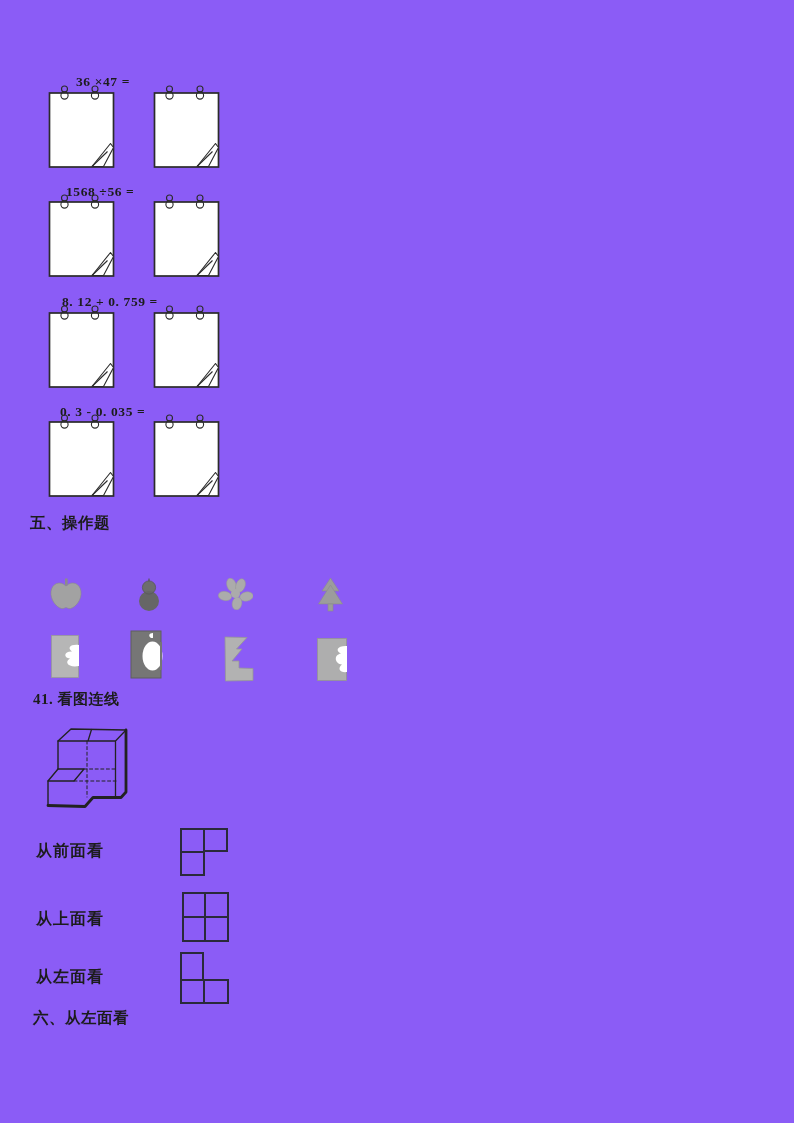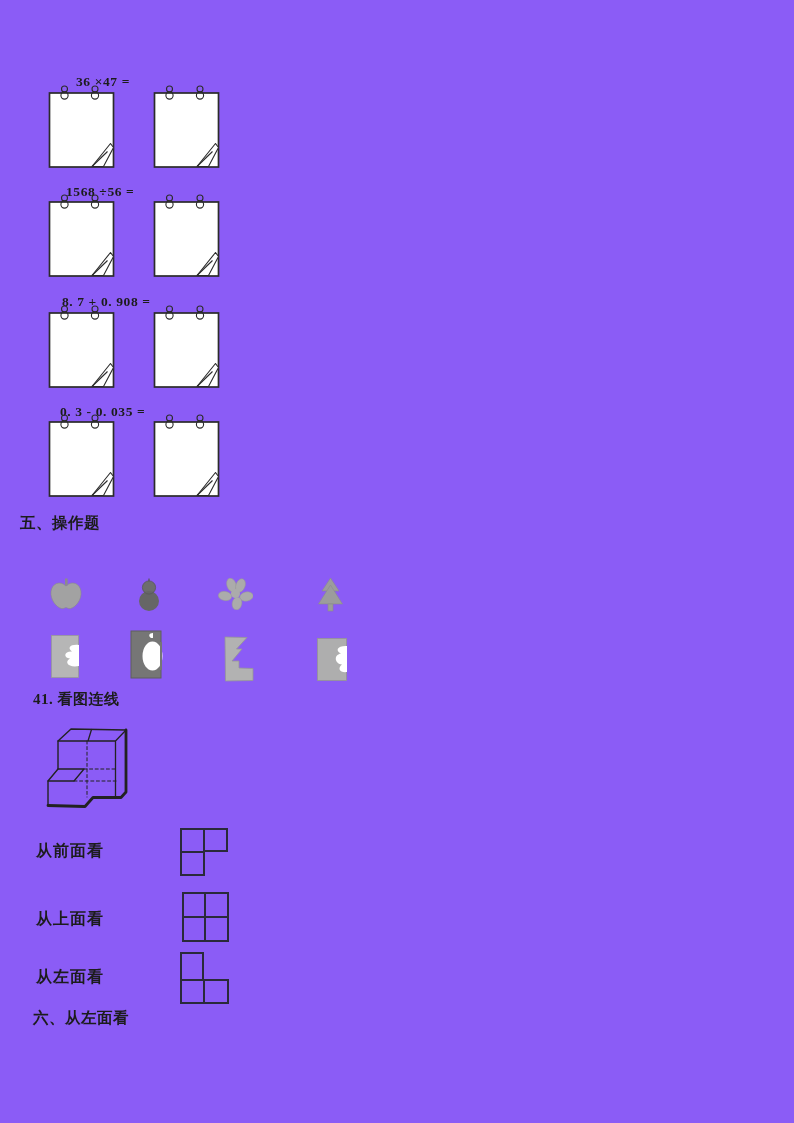--- a/index.html
+++ b/index.html
@@ -13,21 +13,21 @@
   .pads{display:flex; gap:37px;}
   .heading{font-size:15.5px; font-weight:700; letter-spacing:.5px; white-space:nowrap;}
   .qtext{font-size:15px; font-weight:600; letter-spacing:.5px; white-space:nowrap;}
   .view-label{font-size:16px; font-weight:700; letter-spacing:1px; white-space:nowrap;}
   svg{display:block;}
   
   .lbl1{left:76px; top:74px;}  .row1{left:48px; top:85px;}
   .lbl2{left:66px; top:184px;text-align:right;} .row2{left:48px; top:194px;}
   .lbl3{left:62px; top:294px;} .row3{left:48px; top:305px;}
   .lbl4{left:60px; top:404px;} .row4{left:48px; top:414px;}
-  .sec5{left:20px; top:513px;}
+  .sec5{left:30px; top:513px;}
   .q25{left:30px; top:539px;}
   .shape-apple{left:47px;  top:575px;}
   .shape-gourd{left:133px; top:575px;}
   .shape-flower{left:218px;top:578px;}
   .shape-tree{left:314px;  top:576px;}
   .paper1{left:51px;  top:635px;}
   .paper2{left:130px; top:630px;}
   .paper3{left:224px; top:636px;}
   .paper4{left:317px; top:638px;}
   .q26{left:33px; top:690px;}
@@ -69,21 +69,21 @@
   <div class="abs calc-label lbl2">1568 ÷56 =</div>
   <div class="abs pads row2">
     <svg class="notepad" width="68" height="88" viewBox="0 0 68 88">
         <use href="#notepad-sym"></use>
       </svg>
     <svg class="notepad" width="68" height="88" viewBox="0 0 68 88">
         <use href="#notepad-sym"></use>
       </svg>
   </div>
 
-  <div class="abs calc-label lbl3">8. 7 + 0. 908 =</div>
+  <div class="abs calc-label lbl3">8. 12 + 0. 759 =</div>
   <div class="abs pads row3">
     <svg class="notepad" width="68" height="88" viewBox="0 0 68 88">
         <use href="#notepad-sym"></use>
       </svg>
     <svg class="notepad" width="68" height="88" viewBox="0 0 68 88">
         <use href="#notepad-sym"></use>
       </svg>
   </div>
 
   <div class="abs calc-label lbl4">0. 3 - 0. 035 =</div>

